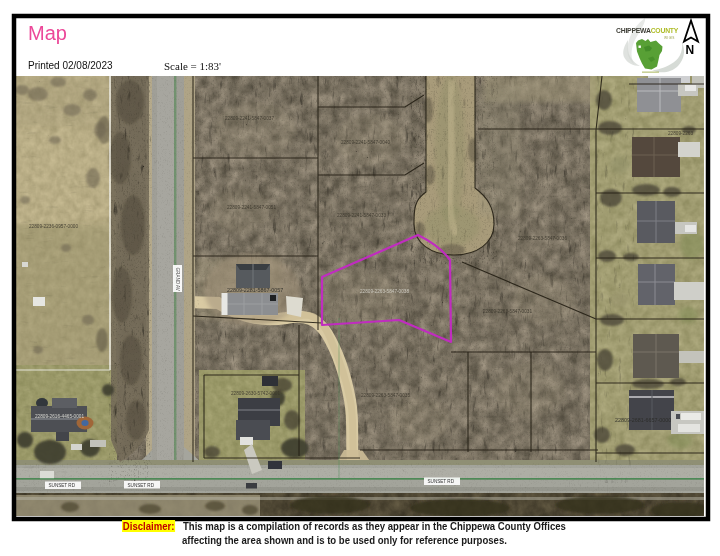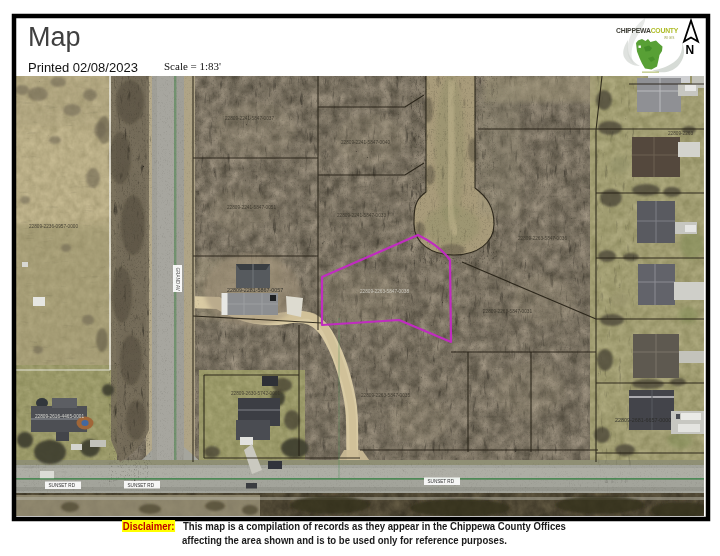--- a/index.html
+++ b/index.html
@@ -397,19 +397,19 @@
 </g>
 
 <g>
   <path d="M691,20.5 L684,41.5 L691,37.5 L698,41.5 Z" fill="#ffffff" stroke="#000000" stroke-width="1.8" stroke-linejoin="miter"></path>
   <text x="685.5" y="54" font-size="12px" font-weight="bold" fill="#000" font-family="Liberation Sans, sans-serif">N</text>
 </g>
 
 <rect x="14" y="16" width="694" height="503" fill="none" stroke="#000000" stroke-width="4.5"></rect>
 </svg>
 
-<div class="abs" style="left:28px;top:21.5px;font-size:27px;color:#404040;">Map</div>
-<div class="abs" style="left:28px;top:60px;font-size:13px;color:#111;">Printed 02/08/2023</div>
+<div class="abs" style="left:28px;top:21.5px;font-size:20px;color:#ec4899;">Map</div>
+<div class="abs" style="left:28px;top:60px;font-size:10px;color:#111;">Printed 02/08/2023</div>
 <div class="abs" style="left:164px;top:60px;font-size:11px;color:#111;font-family:Liberation Serif, serif;">Scale = 1:83'</div>
 
 <div class="abs" style="left:122px;top:520px;font-size:11px;font-weight:bold;color:#c00000;background:#ffff00;padding:0 1px;transform:scaleX(0.87);transform-origin:0 0;">Disclaimer:</div>
 <div class="abs" style="left:183px;top:519.5px;font-size:11px;font-weight:bold;color:#1a1a1a;transform:scaleX(0.87);transform-origin:0 0;">This map is a compilation of records as they appear in the Chippewa County Offices</div>
 <div class="abs" style="left:182px;top:534px;font-size:11px;font-weight:bold;color:#1a1a1a;transform:scaleX(0.87);transform-origin:0 0;">affecting the area shown and is to be used only for reference purposes.</div>
 
 </body></html>

